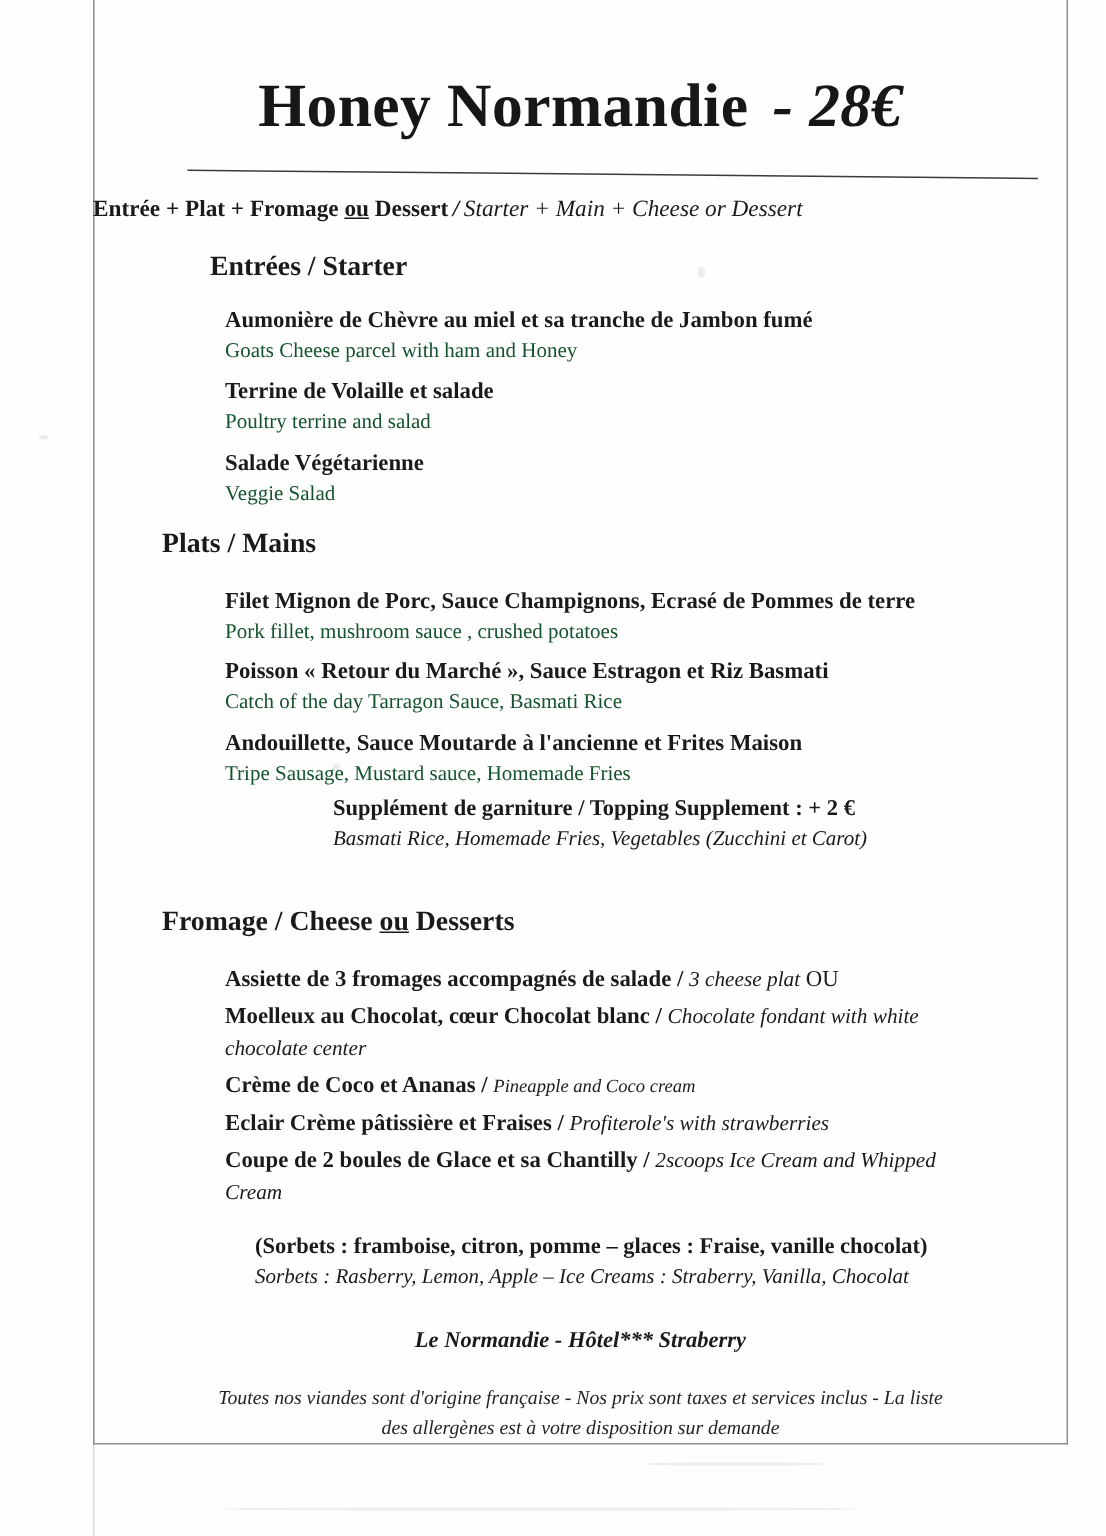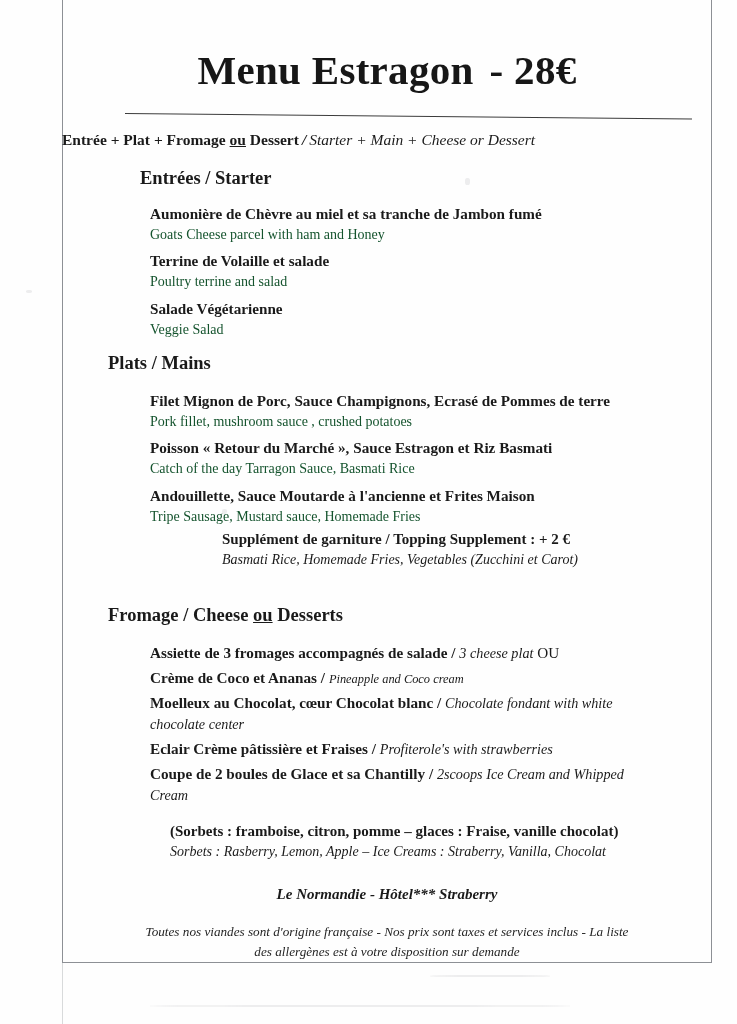--- a/index.html
+++ b/index.html
@@ -75,20 +75,21 @@
     font-family: "Liberation Serif", "DejaVu Serif", serif;
     font-weight: bold;
     font-size: 41px;
     letter-spacing: 0.3px;
     color: #171717;
     white-space: nowrap;
     display: inline-block;
   }
   .title .price {
     margin-left: 16px;
+    font-style: italic;
   }
 
   .rule {
     position: absolute;
     left: 63px;
     top: 113px;
     width: 567px;
     height: 0;
     border-top: 1.3px solid #2a2a2a;
     transform: rotate(0.55deg);
@@ -237,21 +238,21 @@
   <div class="scan-smudge" style="left:222px; top:509px; width:5px; height:5px;"></div>
   <div class="scan-smudge" style="left:430px; top:975px; width:120px; height:2px;"></div>
   <div class="scan-smudge" style="left:150px; top:1005px; width:420px; height:2px;"></div>
 
   <div class="menu-frame"></div>
 
   <div class="content">
 
     <div class="title-row">
       <span class="title">
-        <span>Menu Estragon</span><span class="price">- 28€</span>
+        <span>Honey Normandie</span><span class="price">- 28€</span>
       </span>
     </div>
 
     <div class="rule"></div>
 
     <div class="subtitle">
       <span class="fr"><span>Entrée + Plat + Fromage </span><u class="ou">ou</u><span> Dessert</span></span><span class="sep">/</span><span class="en">Starter + Main + Cheese or Dessert</span>
     </div>
 
     <div class="section" style="top:168px;">
@@ -287,30 +288,30 @@
 
       <div class="items" style="top:38px;">
 
         <div class="dish-wrap">
           <span>Assiette de 3 fromages accompagnés de salade</span>
           <span class="slash">/</span>
           <span class="trans-inline">3 cheese plat</span>
           <span class="upright">OU</span>
         </div>
 
+        <div class="dish-wrap" style="margin-top:4px; width:500px;">
+          <span>Moelleux au Chocolat, cœur Chocolat blanc</span>
+          <span class="slash">/</span>
+          <span class="trans-inline">Chocolate fondant with white chocolate center</span>
+        </div>
+
         <div class="dish-wrap" style="margin-top:4px;">
           <span>Crème de Coco et Ananas</span>
           <span class="slash">/</span>
           <span class="trans-inline small">Pineapple and Coco cream</span>
-        </div>
-
-        <div class="dish-wrap" style="margin-top:4px; width:500px;">
-          <span>Moelleux au Chocolat, cœur Chocolat blanc</span>
-          <span class="slash">/</span>
-          <span class="trans-inline">Chocolate fondant with white chocolate center</span>
         </div>
 
         <div class="dish-wrap" style="margin-top:4px;">
           <span>Eclair Crème pâtissière et Fraises</span>
           <span class="slash">/</span>
           <span class="trans-inline">Profiterole's with strawberries</span>
         </div>
 
         <div class="dish-wrap" style="margin-top:4px; width:510px;">
           <span>Coupe de 2 boules de Glace et sa Chantilly</span>

